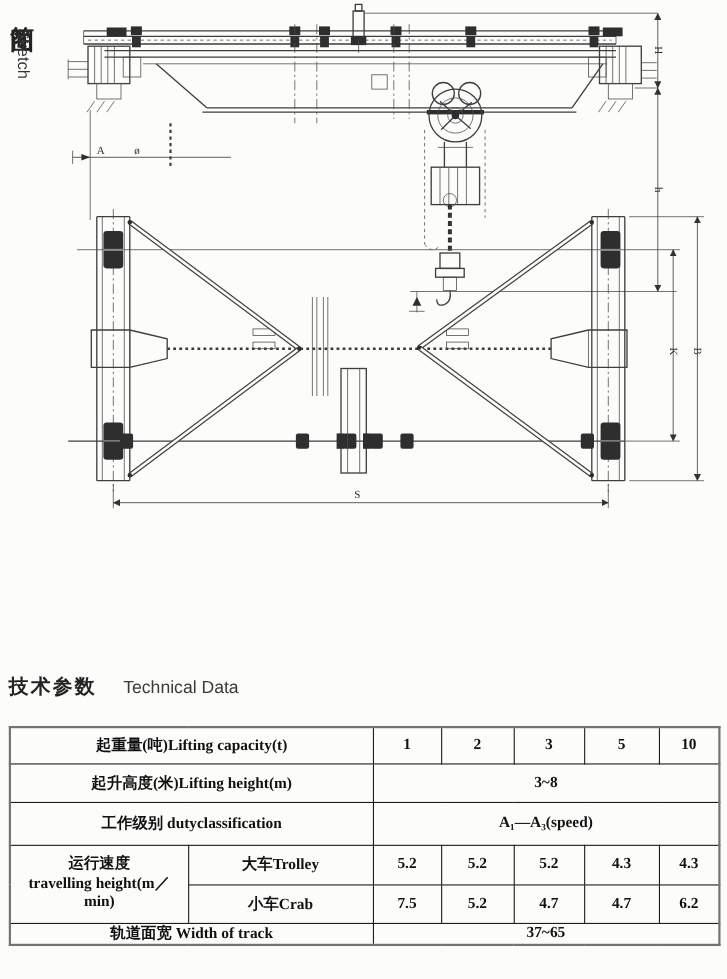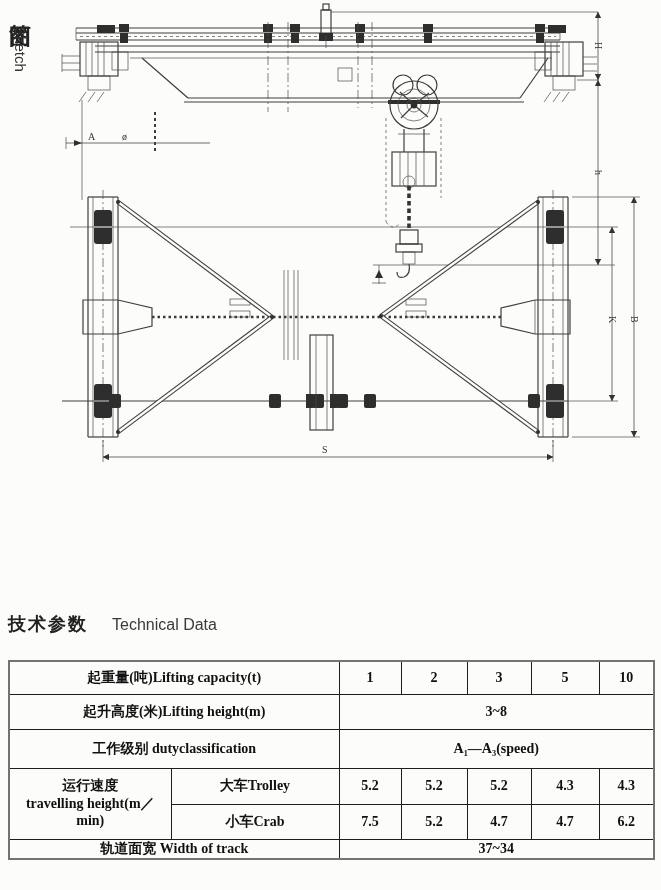--- a/index.html
+++ b/index.html
@@ -389,16 +389,16 @@
     <tr class="r5">
       <td>小车Crab</td>
       <td>7.5</td>
       <td>5.2</td>
       <td>4.7</td>
       <td>4.7</td>
       <td>6.2</td>
     </tr>
     <tr class="r6">
       <td colspan="2">轨道面宽 Width of track</td>
-      <td colspan="5">37~34</td>
+      <td colspan="5">37~65</td>
     </tr>
   </tbody>
 </table>
 
 </body></html>

